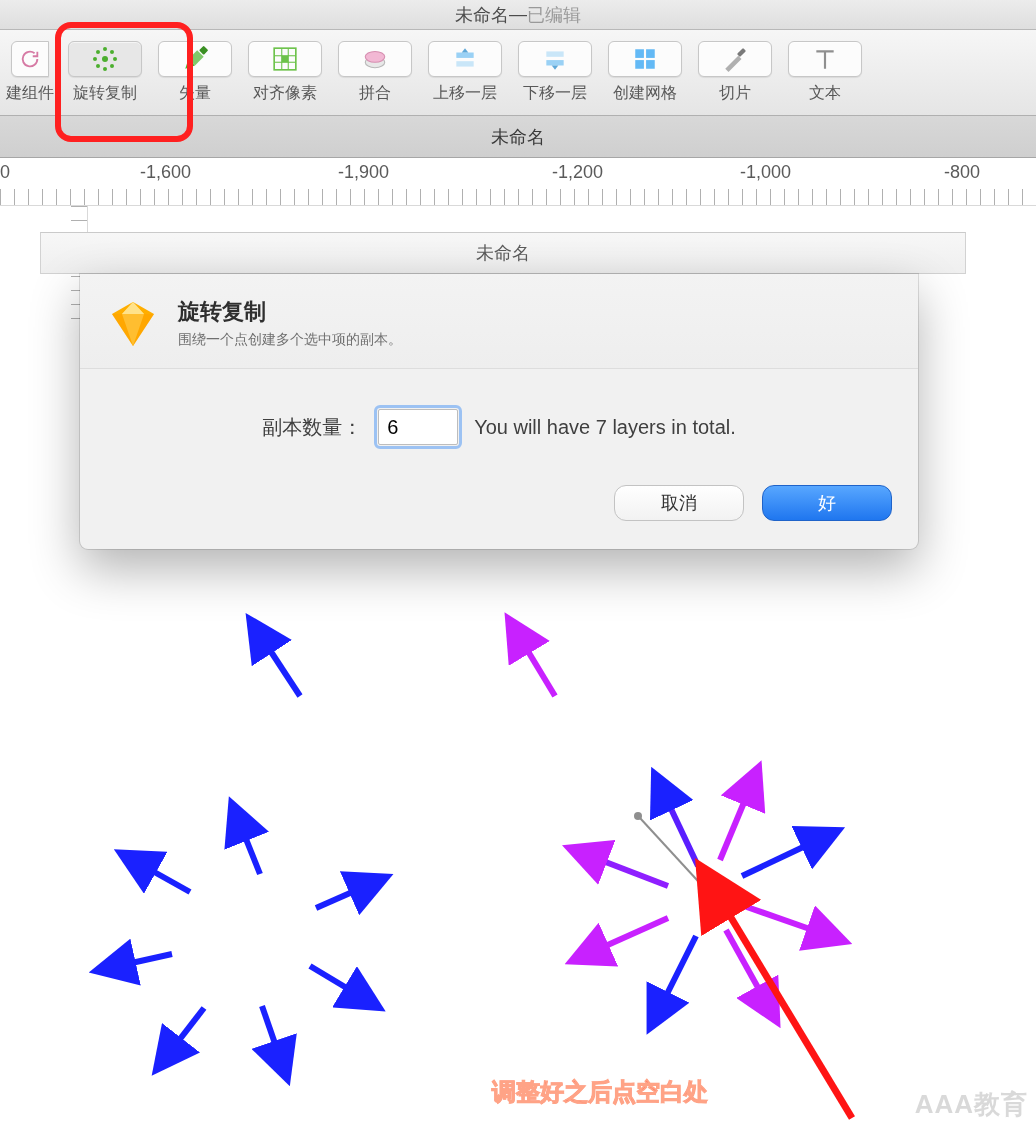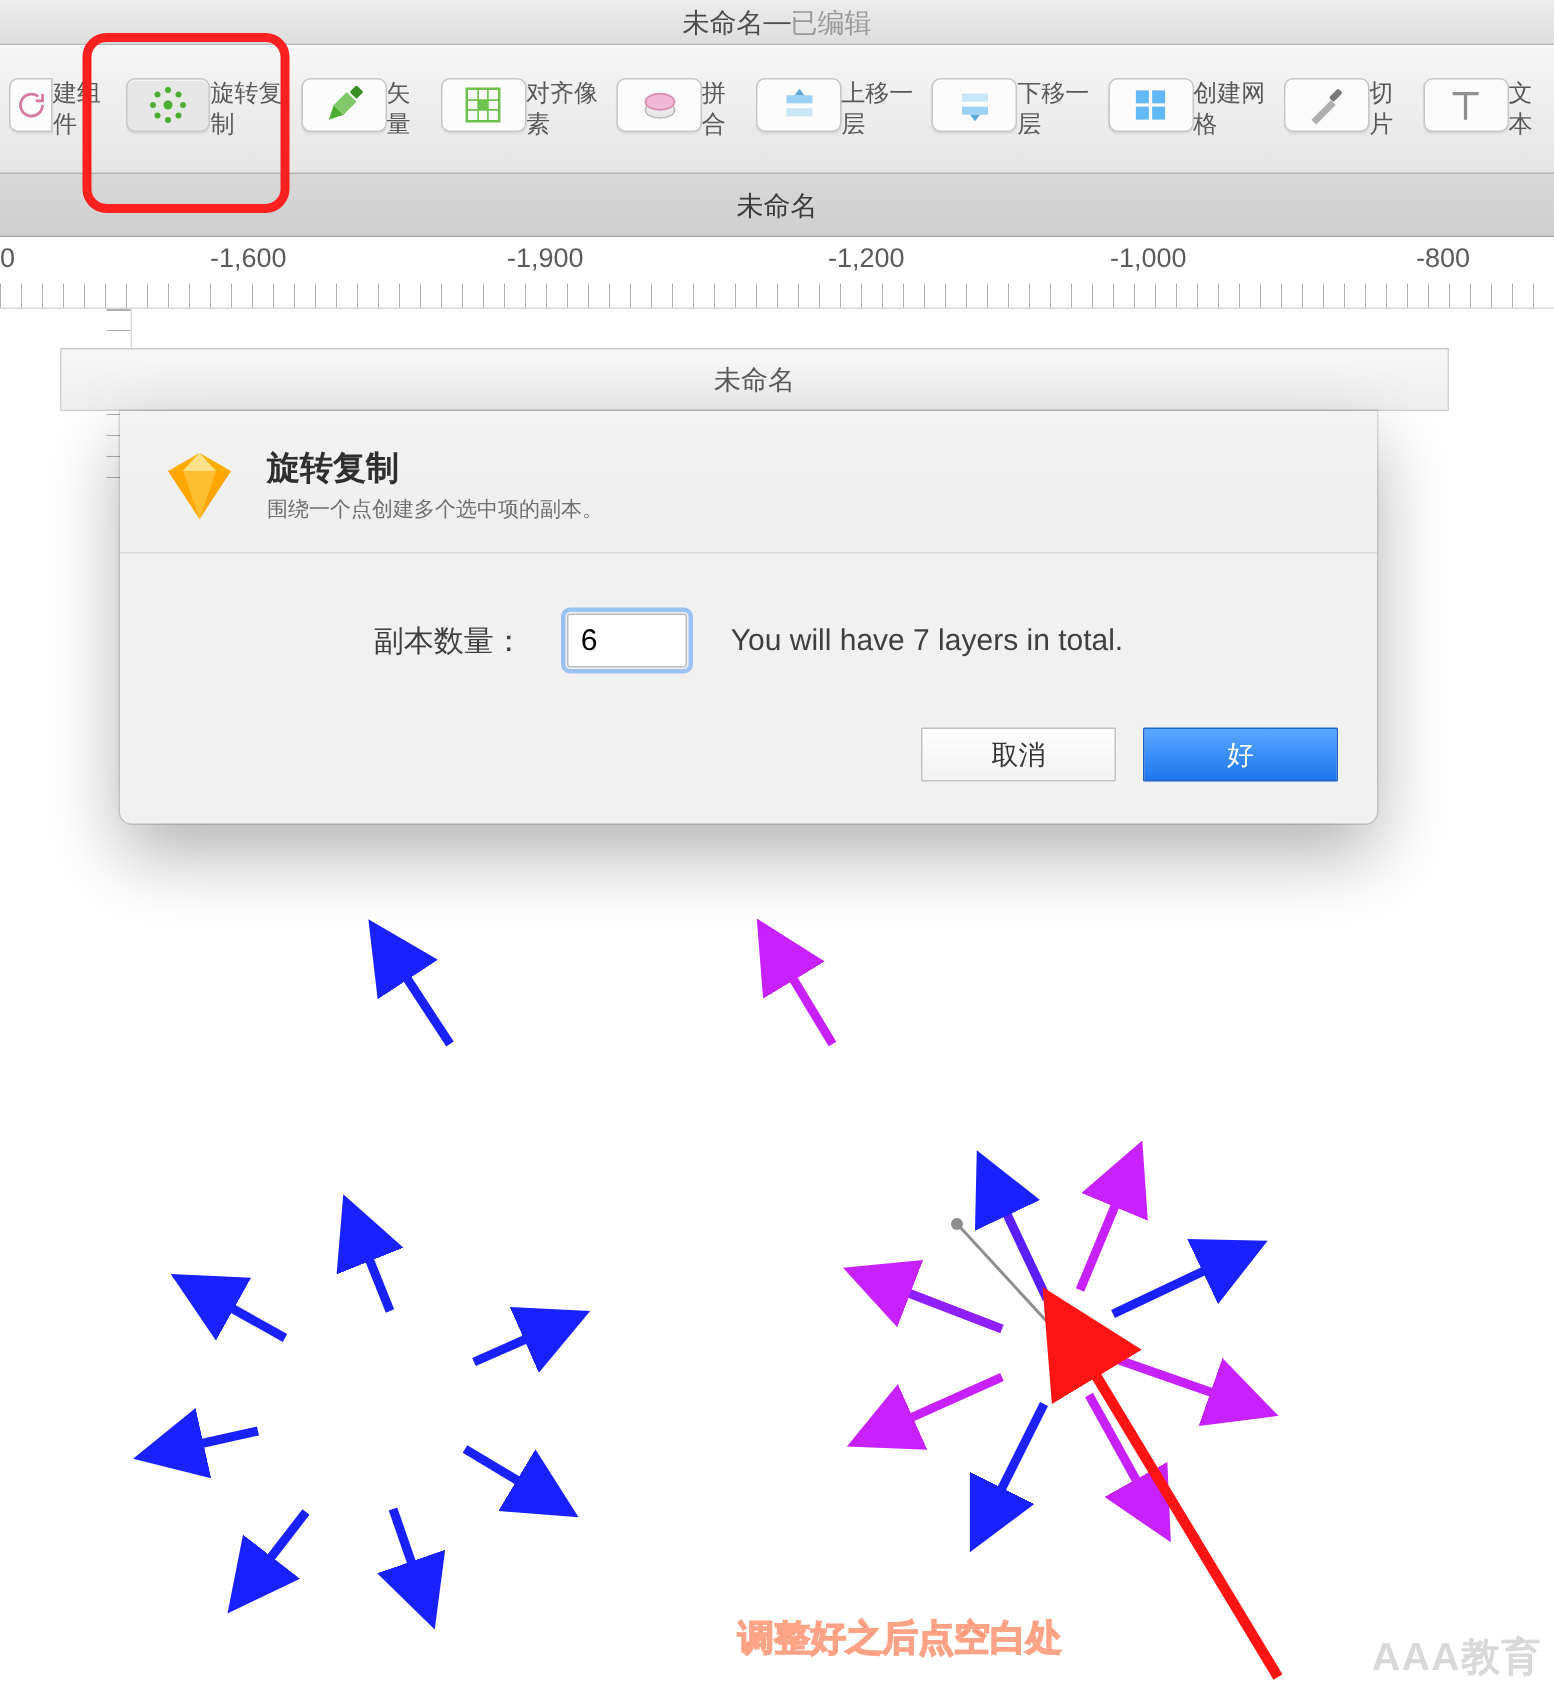--- a/index.html
+++ b/index.html
@@ -26,20 +26,21 @@
       height: 86px;
       background: linear-gradient(#f6f6f6, #e5e5e5);
       border-bottom: 1px solid #b0b0b0;
       display: flex;
       align-items: center;
       padding: 0 0px;
       gap: 0;
     }
     .tool-btn {
       display: flex;
+      flex-direction: column;
       align-items: center;
       justify-content: center;
       padding: 0 6px;
       height: 86px;
       min-width: 90px;
       position: relative;
     }
     .tool-btn .ico-wrap {
       width: 74px;
       height: 36px;
@@ -136,40 +137,40 @@
     }
     .dialog-head .titlecol .t1 { font-size: 22px; font-weight: 600; color: #2f2f2f; margin-bottom: 4px;}
     .dialog-head .titlecol .t2 { font-size: 14px; color: #6f6f6f; }
     .dialog-body {
       padding: 40px 30px 30px 30px;
     }
     .row-copies {
       display: flex;
       align-items: center;
       justify-content: center;
-      gap: 29px;
+      gap: 16px;
       font-size: 20px;
       color: #3f3f3f;
     }
     .row-copies input {
       width: 80px; height: 36px;
       font-size: 20px;
       padding: 0 8px;
       border: 1px solid #bdbdbd;
       outline: 3px solid #9cc2f3;
       outline-offset: 1px;
       border-radius: 2px;
     }
     .dialog-foot {
       display:flex; justify-content:flex-end; gap: 18px;
       padding: 10px 26px 28px 26px;
     }
     .btn {
       min-width: 130px; height: 36px;
-      border-radius: 1px;
+      border-radius: 12px;
       font-size: 18px;
       border: 1px solid #c3c3c3;
       background: linear-gradient(#ffffff,#f2f2f2);
       color: #333;
       cursor: pointer;
     }
     .btn.primary {
       background: linear-gradient(#58a7ff,#1f76ef);
       border: 1px solid #1f63c9;
       color: #fff;

